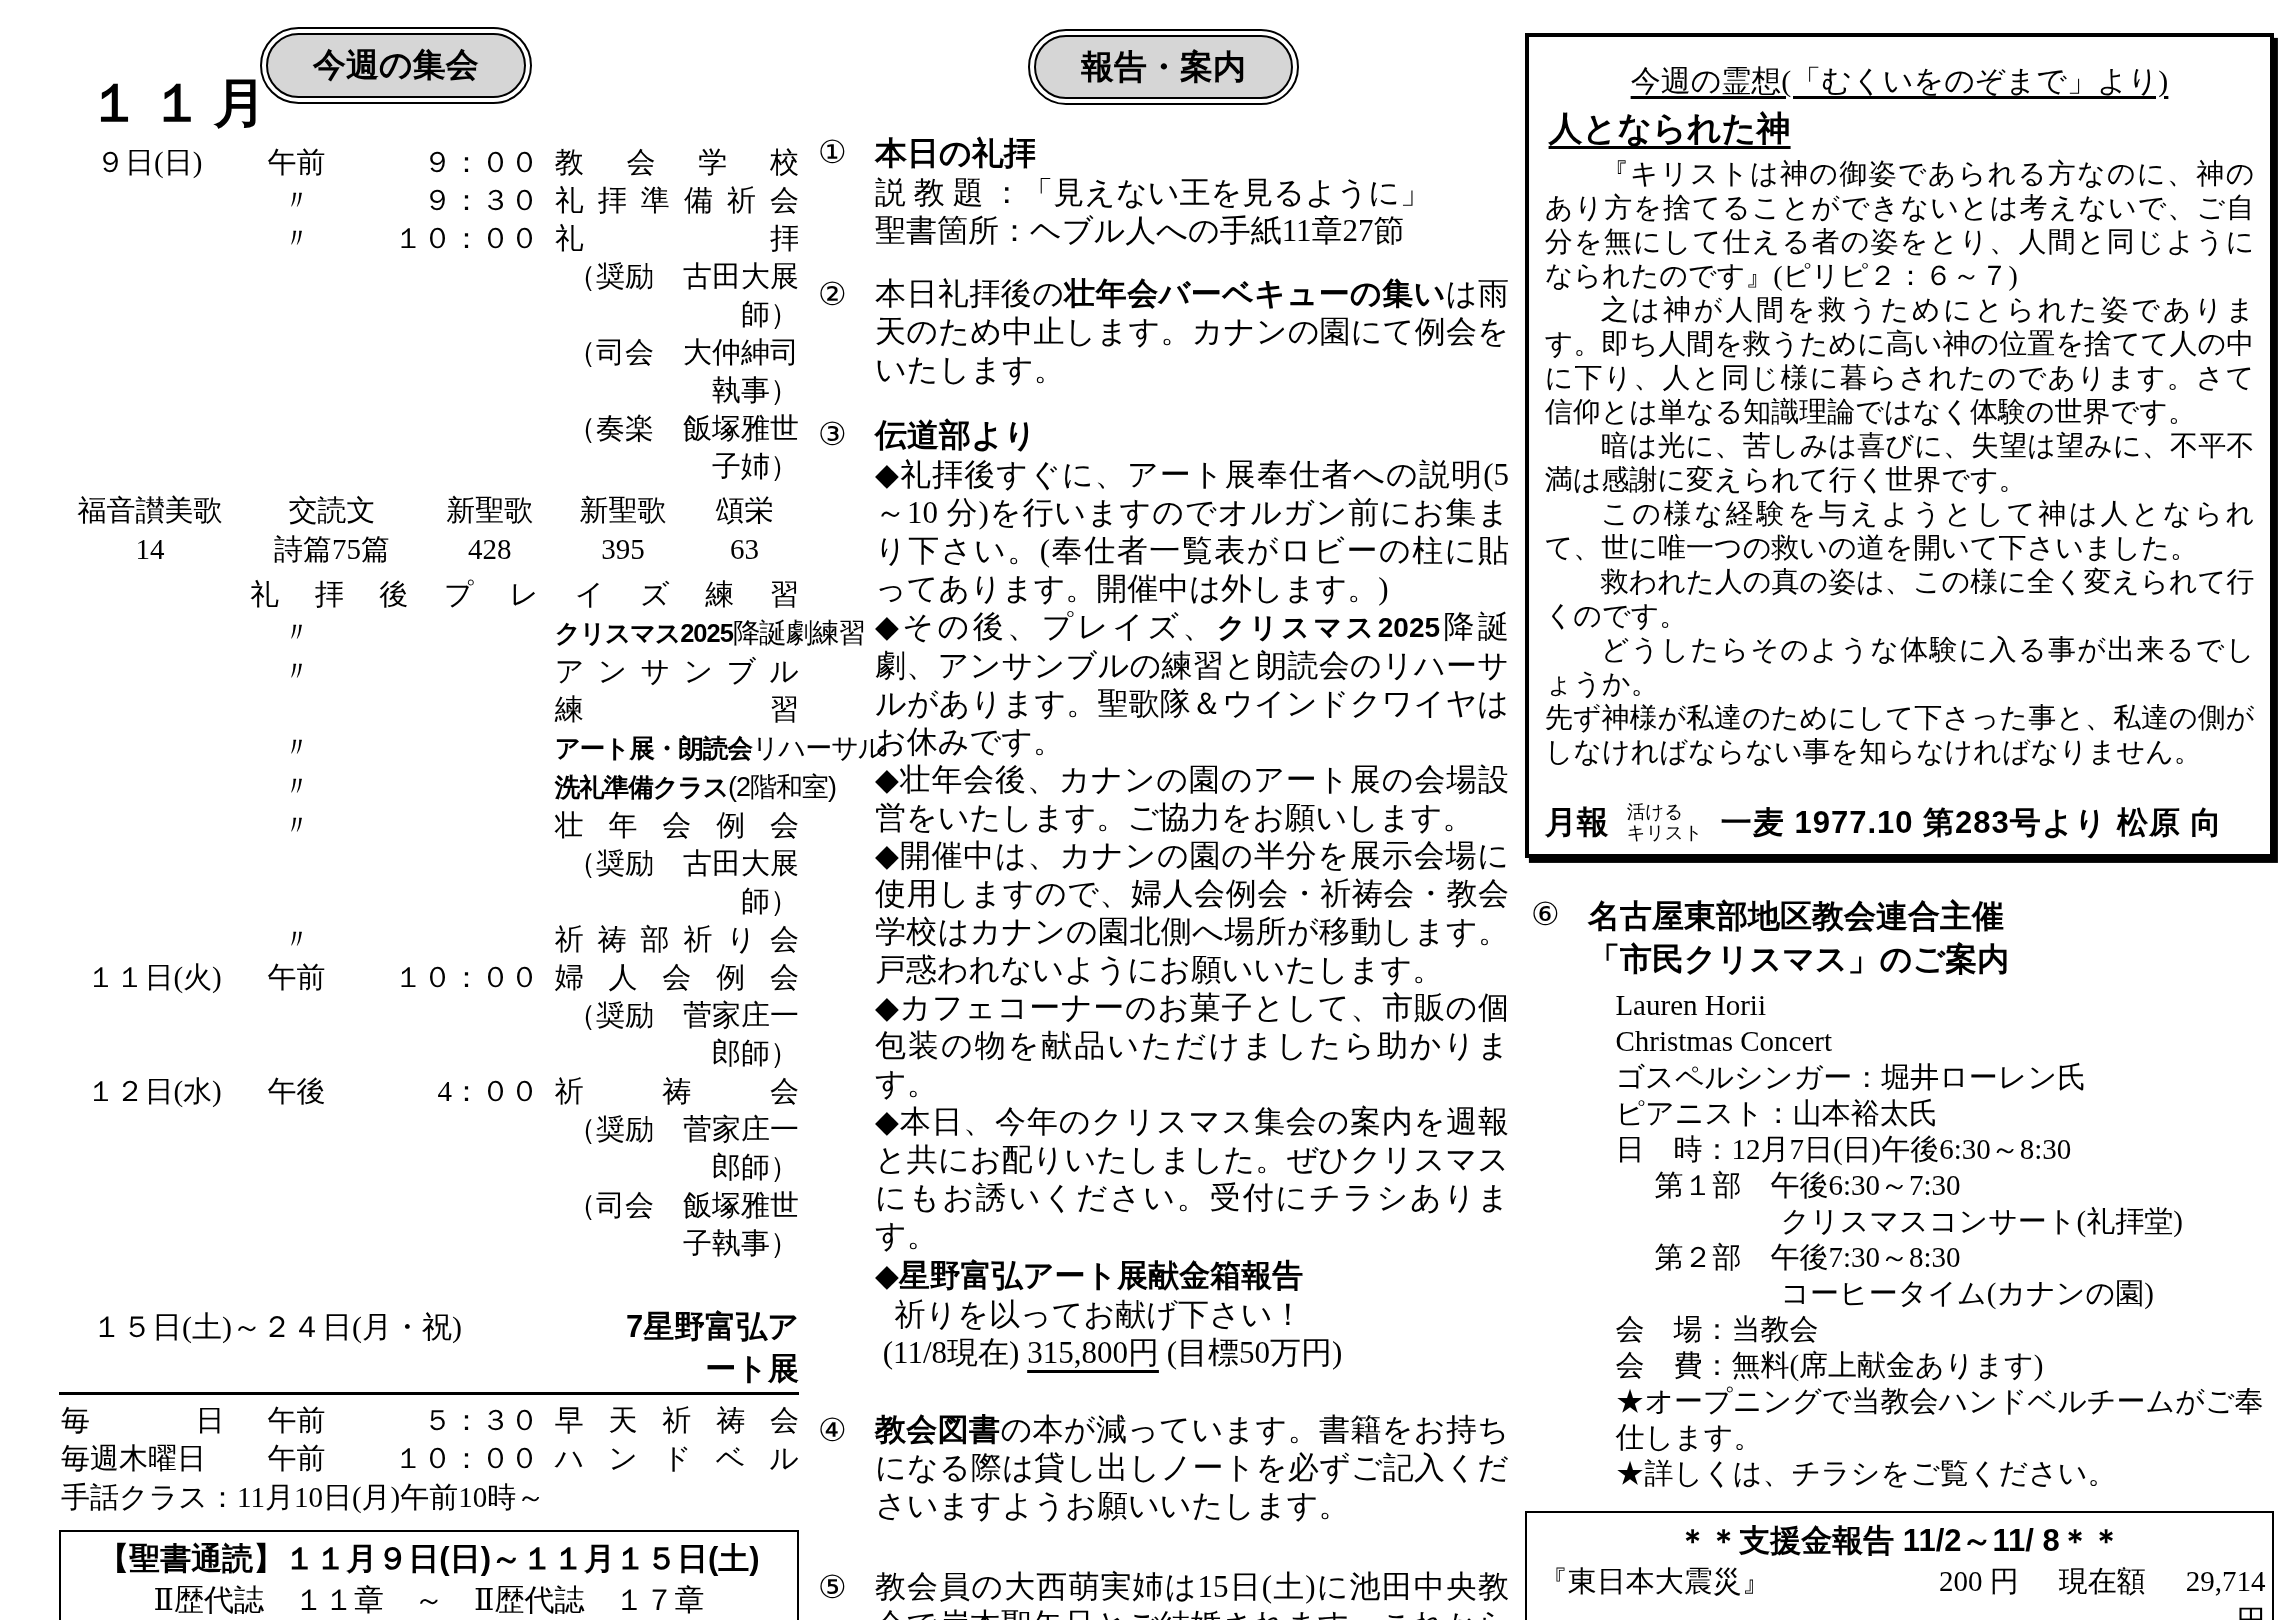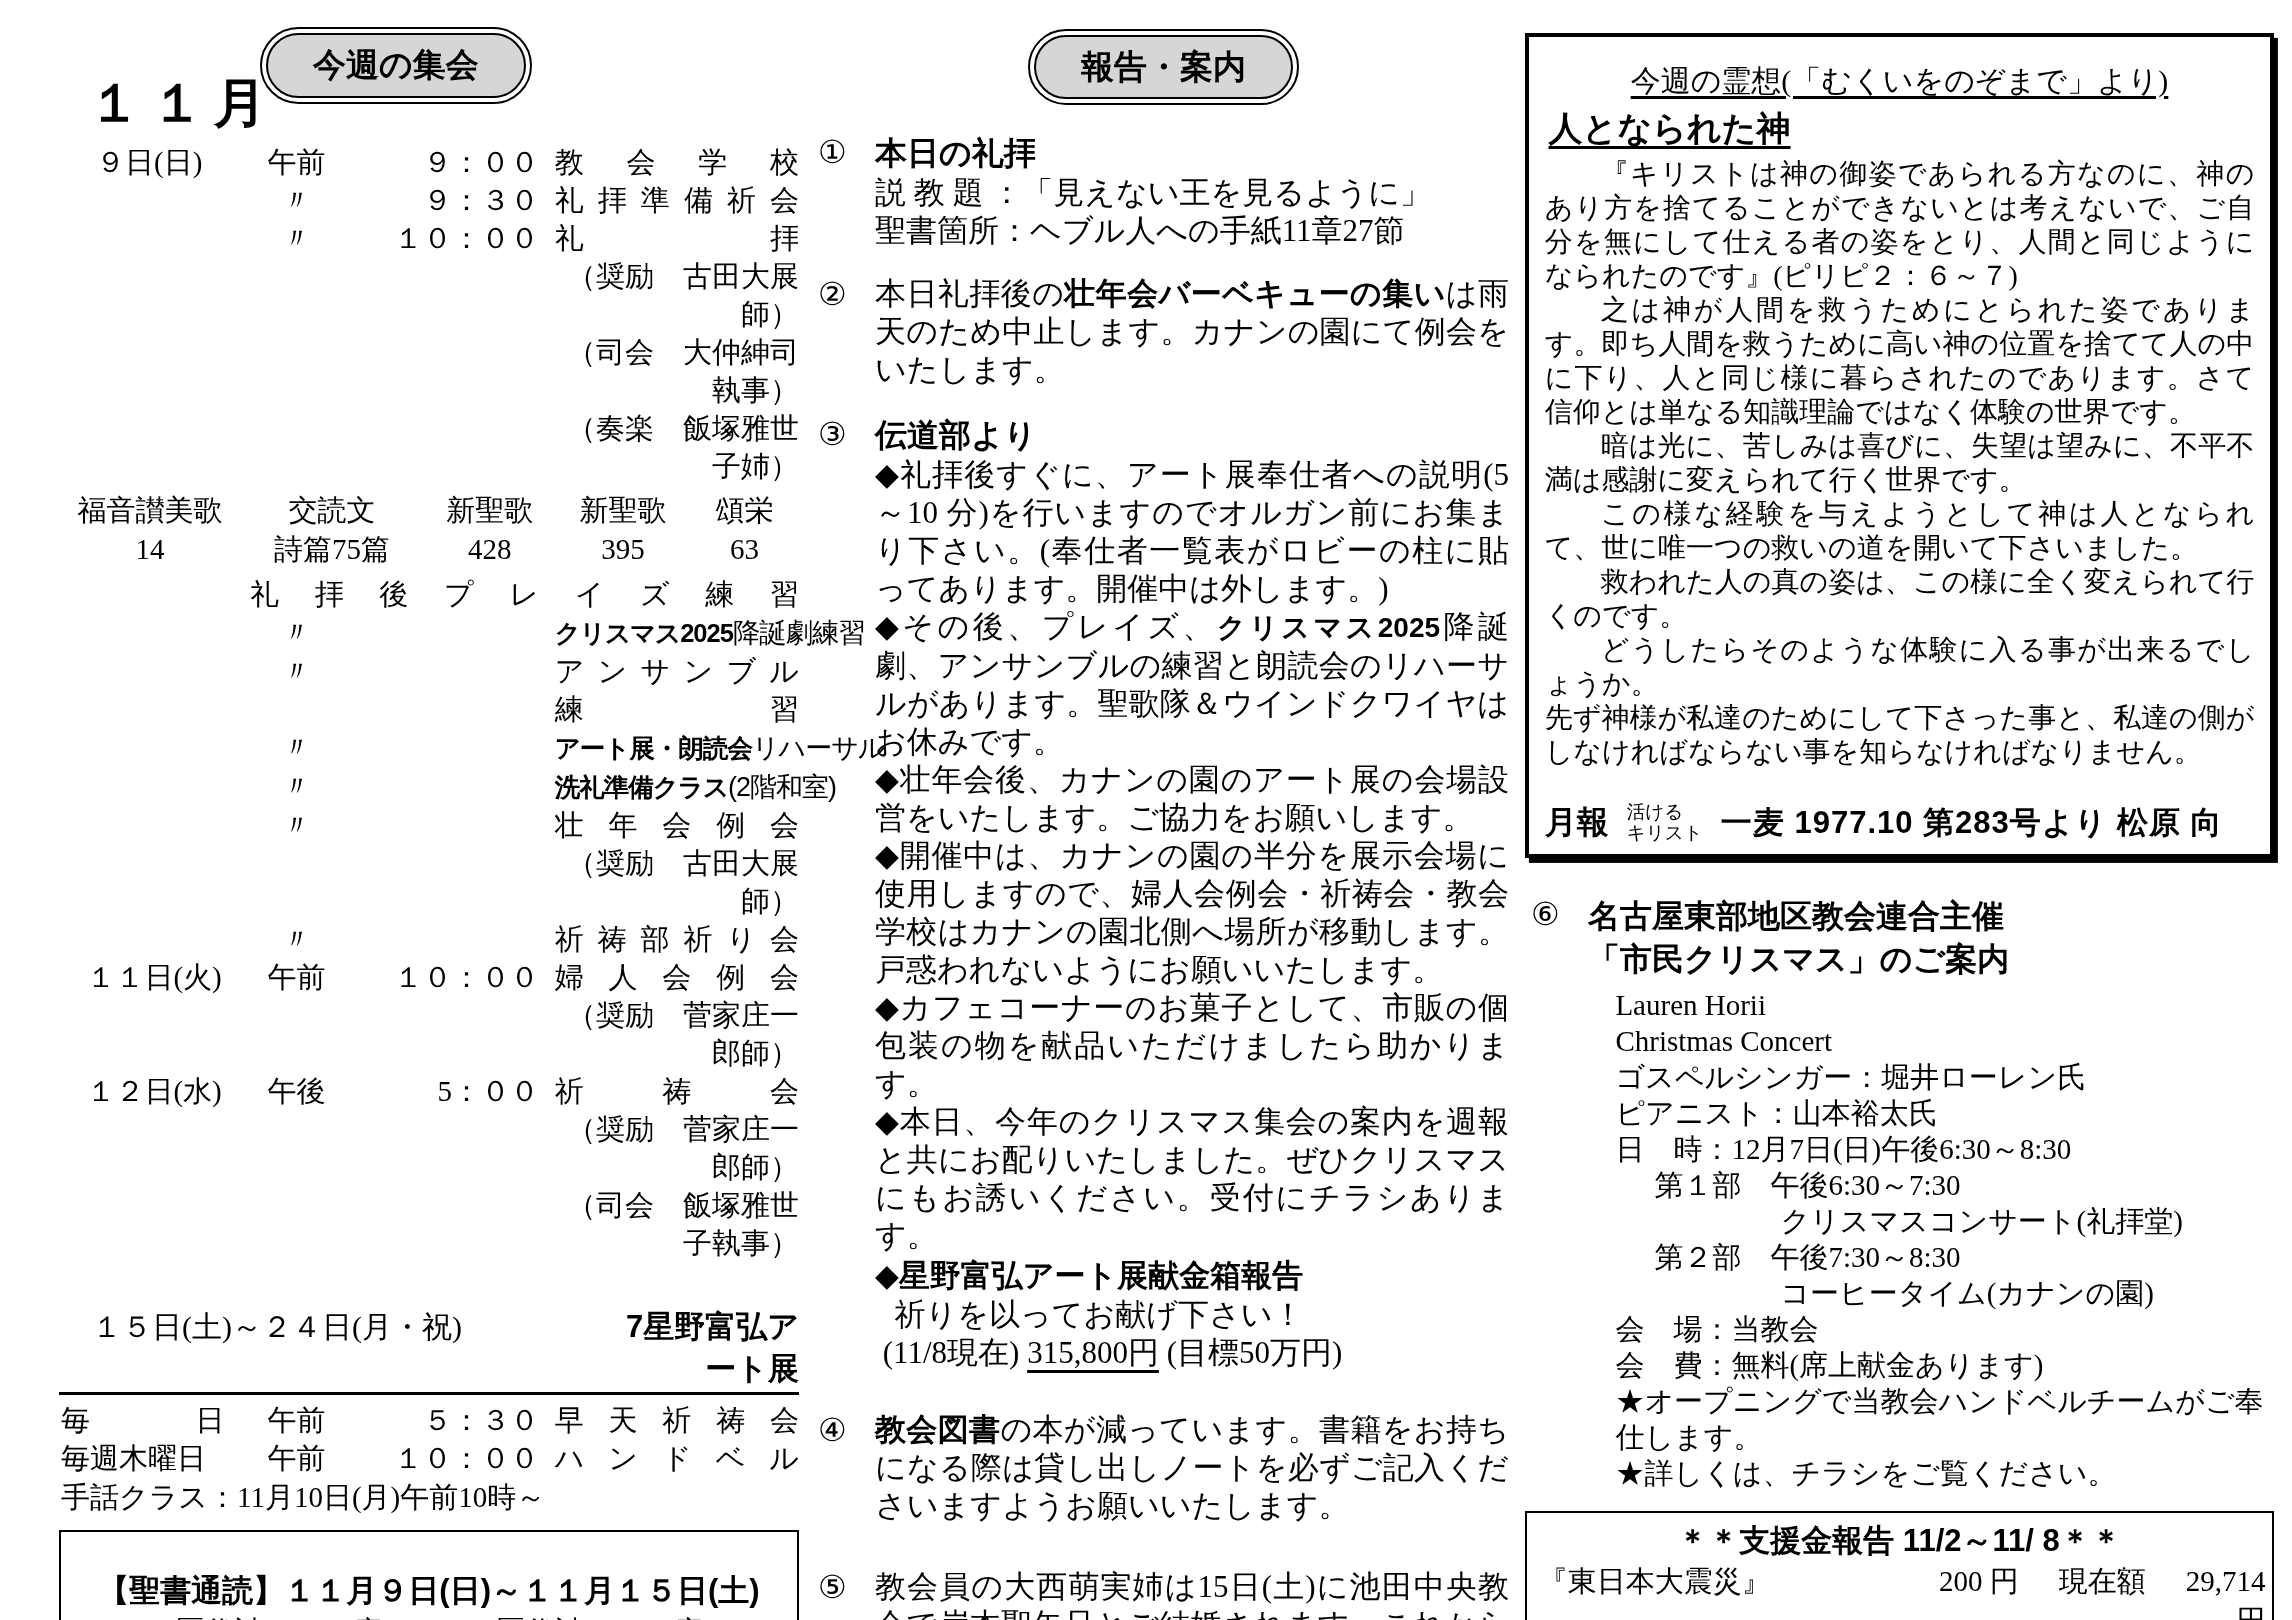--- a/index.html
+++ b/index.html
@@ -38,21 +38,21 @@
 
   .hymns { display:grid; grid-template-columns:1.5fr 1.5fr 1.1fr 1.1fr 0.9fr; font-size:29px; line-height:39px; text-align:center; margin:6px 0; }
 
   .artrow { display:grid; grid-template-columns:519px 1fr; font-size:30px; align-items:baseline; min-height:43px; padding-left:33px;margin-top:44px; }
   .artdate { white-space:nowrap; }
   .artname { text-align:right; font-size:31px; }
   .ldivider { border-top:3.9px solid #000; margin:2px 0 5.9px 0; }
   .signline { font-size:29px; line-height:41px; padding-left:2px; }
 
   .biblebox { border:2.9px solid #000; margin-top:11.8px; padding:5.9px 7.8px 7.8px 7.8px; text-align:center; font-size:30px; line-height:41px; }
-  .biblebox .bt { font-size:31px;margin-top:32px; }
+  .biblebox .bt { font-size:31px; }
 
   
   .mbadge-wrap { text-align:center; margin-bottom:27.4px; }
   .msec { position:relative; padding-left:57px; margin-bottom:25.5px; font-size:31px; line-height:38px; }
   .mnum { position:absolute; left:0; top:0; font-size:32px; }
   .mtitle { font-size:32px; line-height:41px; }
   .mbody { text-align:justify; }
   .ub { text-decoration:underline; text-underline-offset:6.9px; }
 
   
@@ -198,21 +198,21 @@
     </div>
     <div class="srow">
       <div></div>
         <div></div>
         <div></div>
       <div class="se rgt">（奨励　菅家庄一郎師）</div>
     </div>
     <div class="srow">
       <div class="sd" style="padding-left:27.4px;">１２日(水)</div>
       <div class="sa">午後</div>
-      <div class="st">5：００</div>
+      <div class="st">4：００</div>
       <div class="se spread">祈 祷 会</div>
     </div>
     <div class="srow">
       <div></div>
         <div></div>
         <div></div>
       <div class="se rgt">（奨励　菅家庄一郎師）</div>
     </div>
     <div class="srow">
       <div></div>

